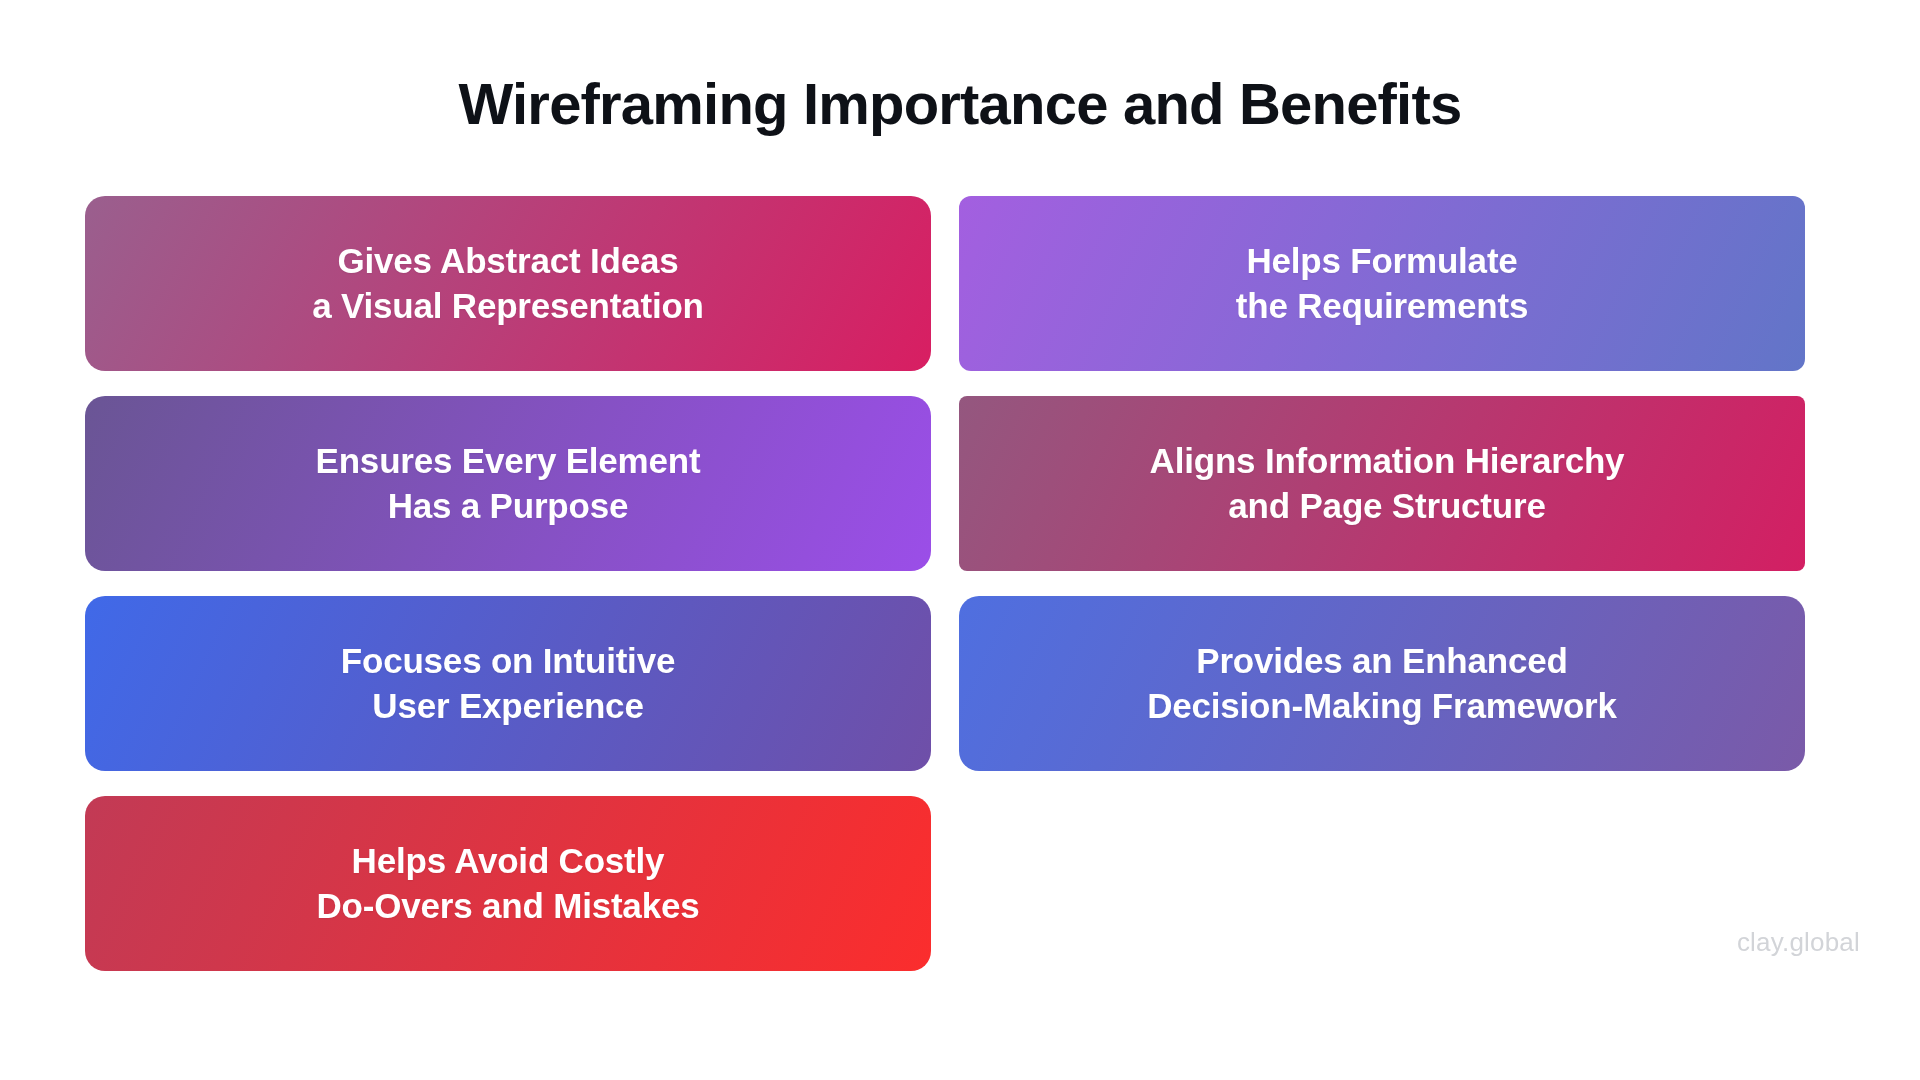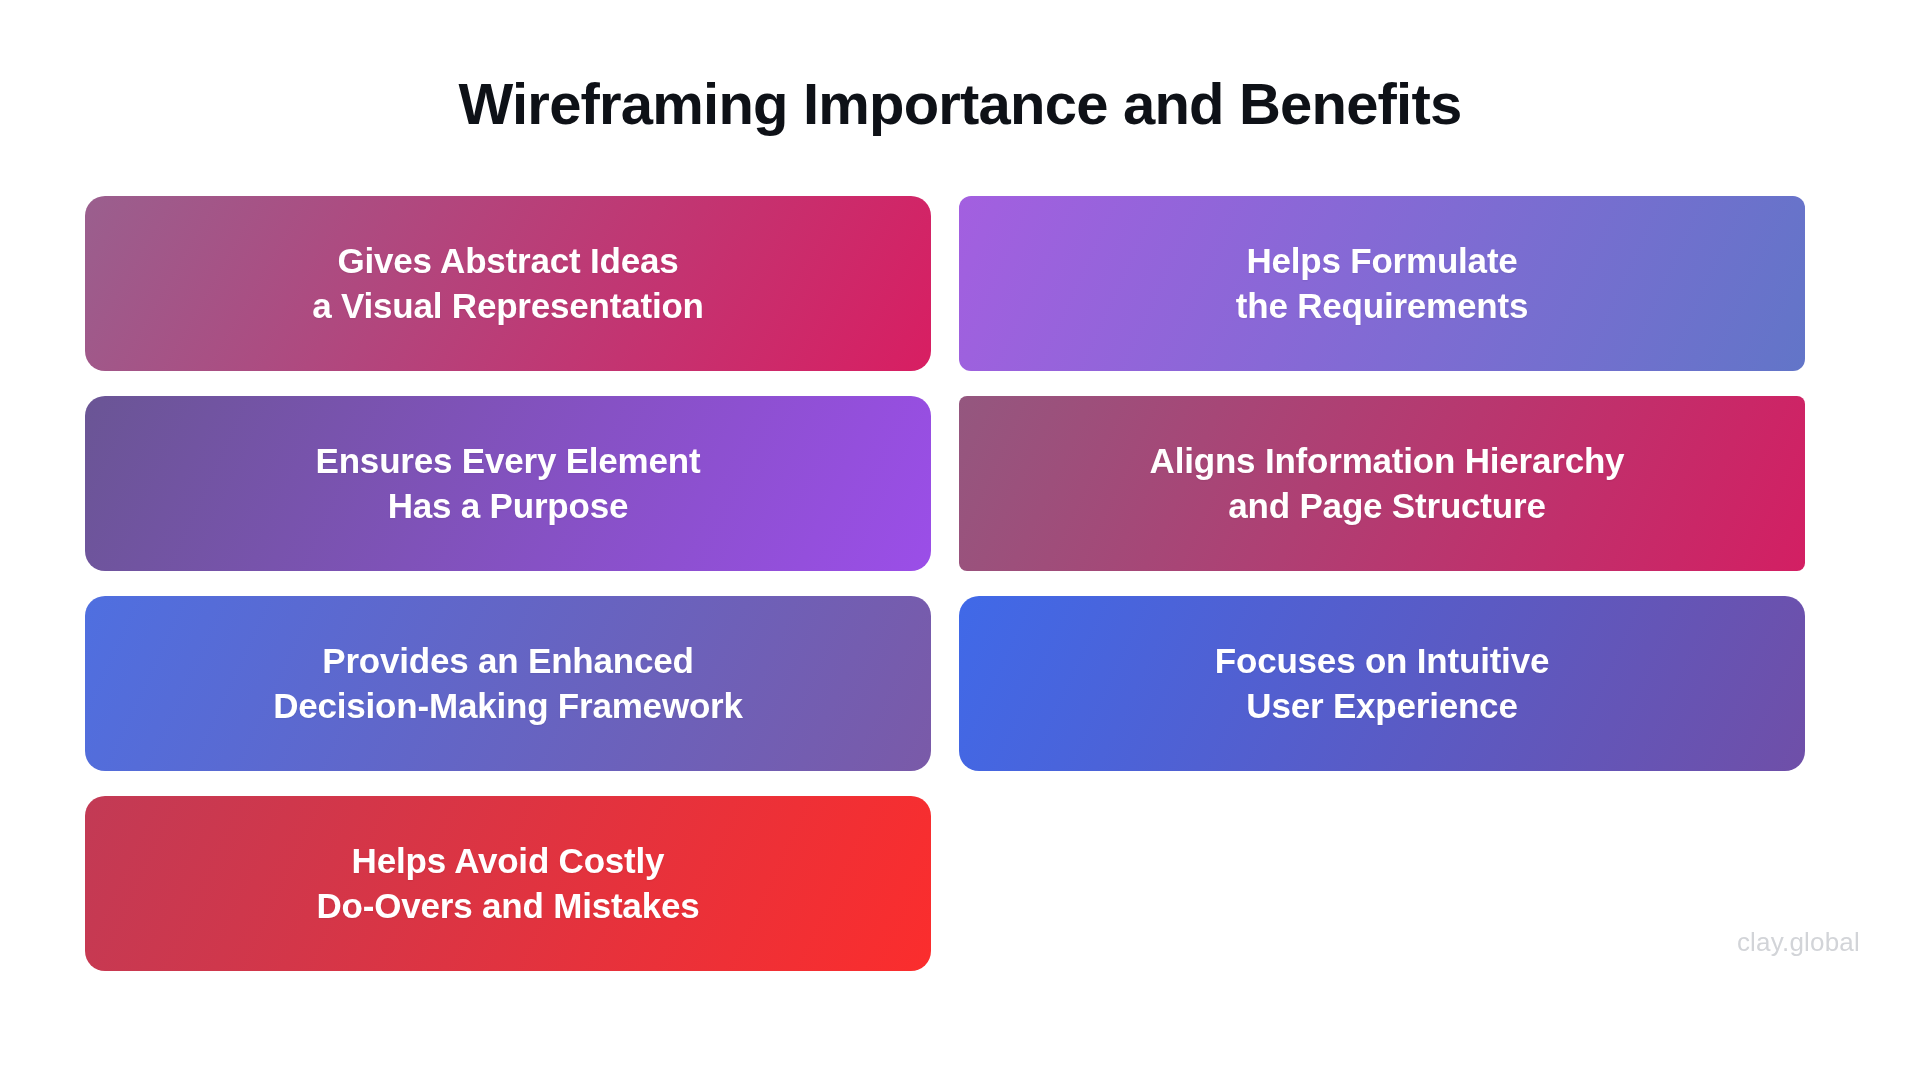--- a/index.html
+++ b/index.html
@@ -98,27 +98,27 @@
 the Requirements</div>
       </div>
       <div class="card" style="background: linear-gradient(115deg, rgb(106, 85, 149) 0%, rgb(155, 78, 232) 100%); border-radius: 20px;">
         <div class="card-label" style="color: rgb(255, 255, 255);">Ensures Every Element
 Has a Purpose</div>
       </div>
       <div class="card" style="background: linear-gradient(115deg, rgb(148, 87, 127) 0%, rgb(211, 31, 99) 100%); border-radius: 8px; padding-left: 36px;">
         <div class="card-label" style="color: rgb(255, 255, 255);">Aligns Information Hierarchy
 and Page Structure</div>
       </div>
+      <div class="card" style="background: linear-gradient(115deg, rgb(64, 105, 232) 0%, rgb(111, 79, 168) 100%); border-radius: 20px;">
+        <div class="card-label" style="color: rgb(255, 255, 255);">Focuses on Intuitive
+User Experience</div>
+      </div>
       <div class="card" style="background: linear-gradient(115deg, rgb(79, 111, 224) 0%, rgb(122, 90, 168) 100%); border-radius: 20px;">
         <div class="card-label" style="color: rgb(255, 255, 255);">Provides an Enhanced
 Decision-Making Framework</div>
-      </div>
-      <div class="card" style="background: linear-gradient(115deg, rgb(64, 105, 232) 0%, rgb(111, 79, 168) 100%); border-radius: 20px;">
-        <div class="card-label" style="color: rgb(255, 255, 255);">Focuses on Intuitive
-User Experience</div>
       </div>
       <div class="card" style="background: linear-gradient(115deg, rgb(194, 58, 85) 0%, rgb(251, 45, 45) 100%); border-radius: 20px;">
         <div class="card-label" style="color: rgb(255, 255, 255);">Helps Avoid Costly
 Do-Overs and Mistakes</div>
       </div>
     </div>
 
   <div class="watermark" style="color: rgb(210, 212, 216);">clay.global</div>
 
 </div>

